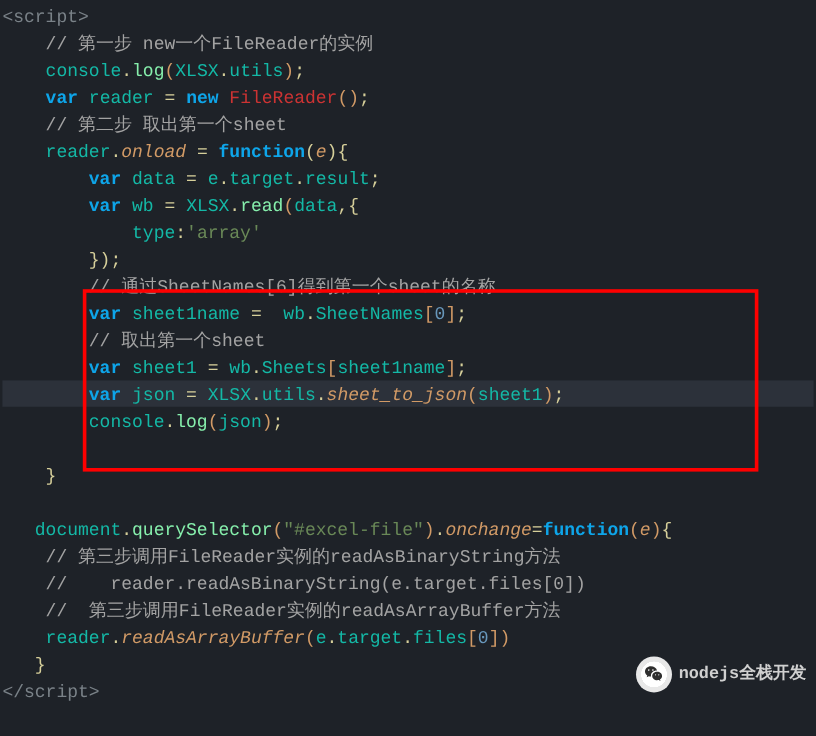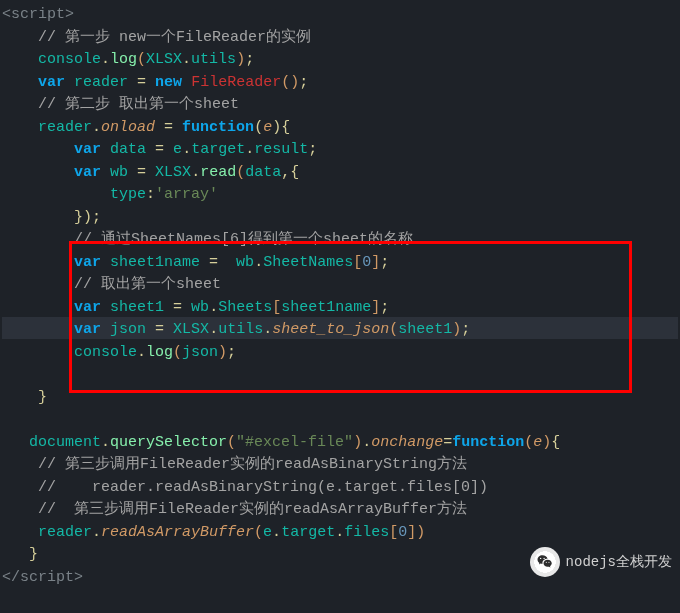--- a/index.html
+++ b/index.html
@@ -38,20 +38,21 @@
     z-index: 5;
   }
   .watermark {
     position: absolute;
     right: 8px;
     bottom: 36px;
     display: flex;
     align-items: center;
     gap: 6px;
     z-index: 10;
+    font-weight: bold;
   }
   .wm-icon {
     width: 30px;
     height: 30px;
     border-radius: 50%;
     background: radial-gradient(circle at center, #ffffff 0 50%, #e8e8e8 51% 100%);
     display: flex;
     align-items: center;
     justify-content: center;
     color: #2e2e2e;

